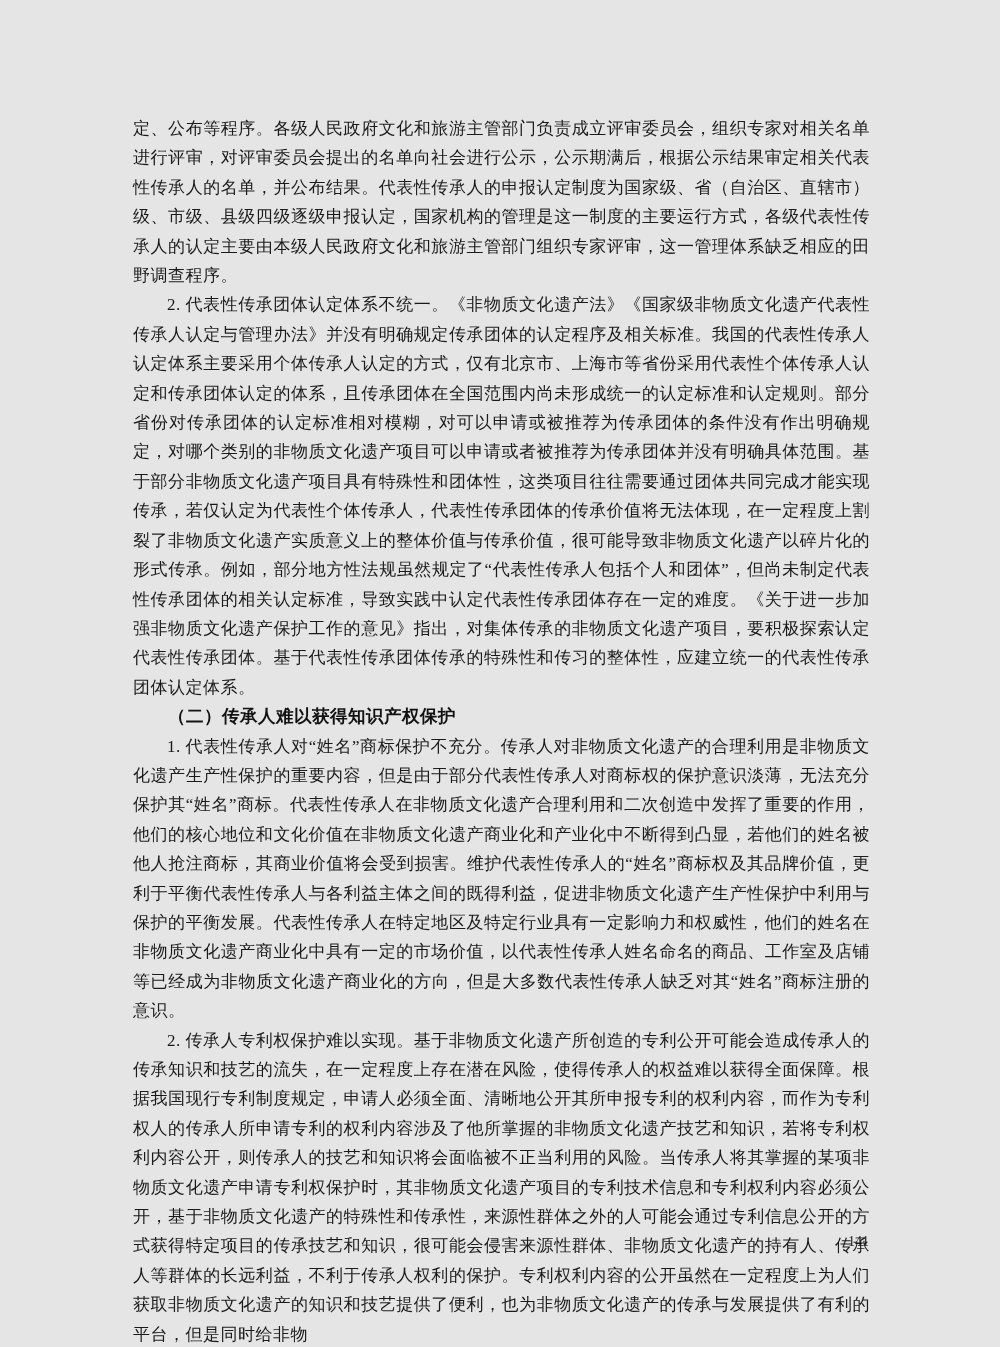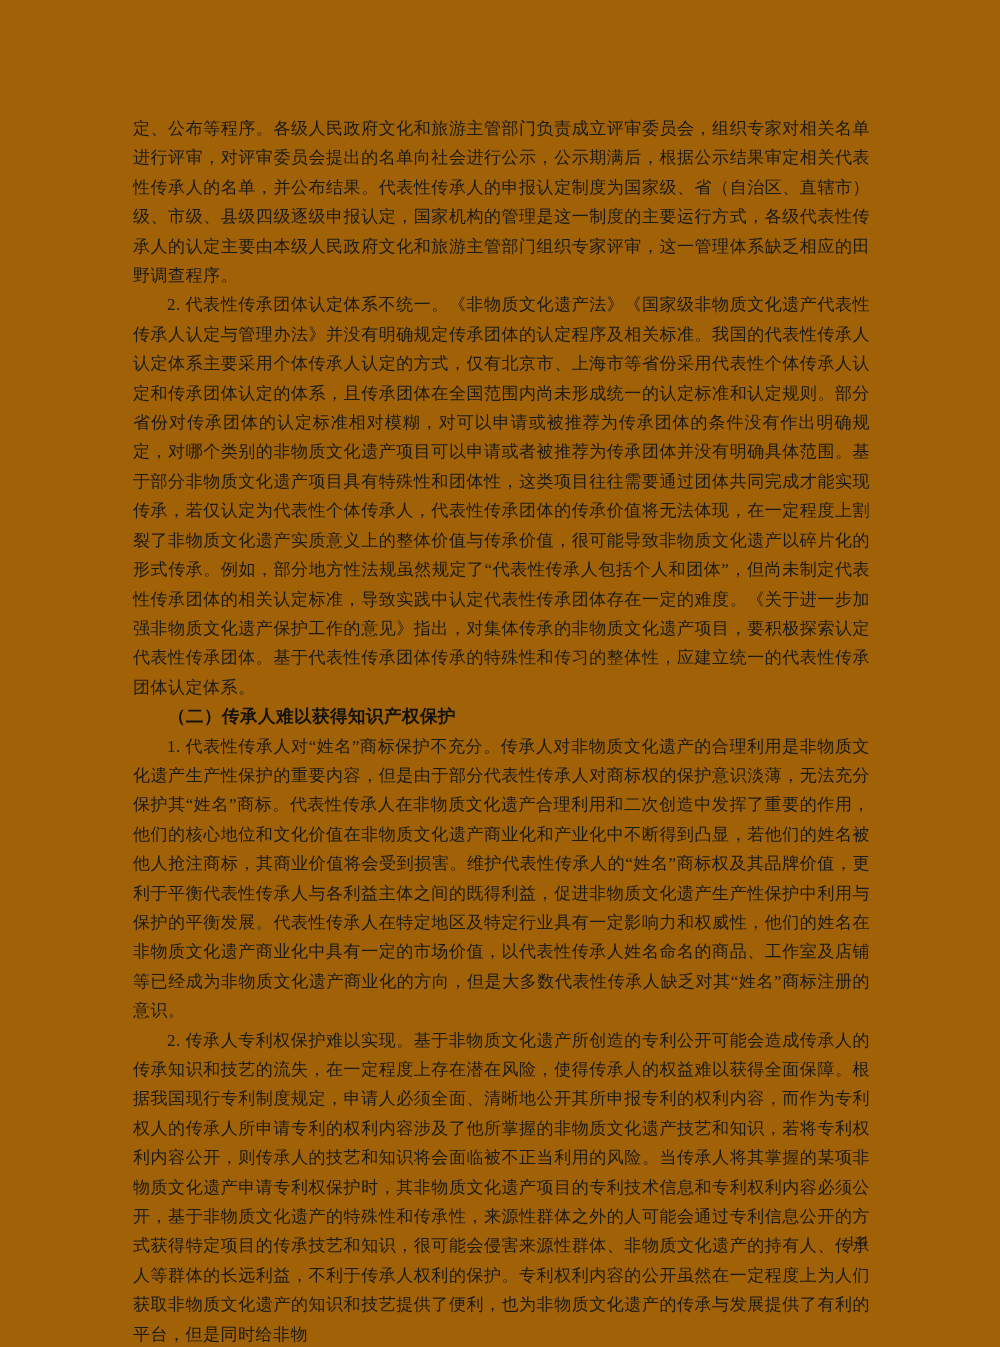--- a/index.html
+++ b/index.html
@@ -5,21 +5,21 @@
 <style>
   html, body {
     margin: 0;
     padding: 0;
     background: #ffffff;
   }
   .page {
     position: relative;
     width: 1000px;
     height: 1347px;
-    background: #a16207;
+    background: #e5e5e5;
     color: #1a1a1a;
     overflow: hidden;
   }
   .content {
     position: absolute;
     left: 133px;
     top: 114px;
     width: 737px;
   }
   .body-para {

